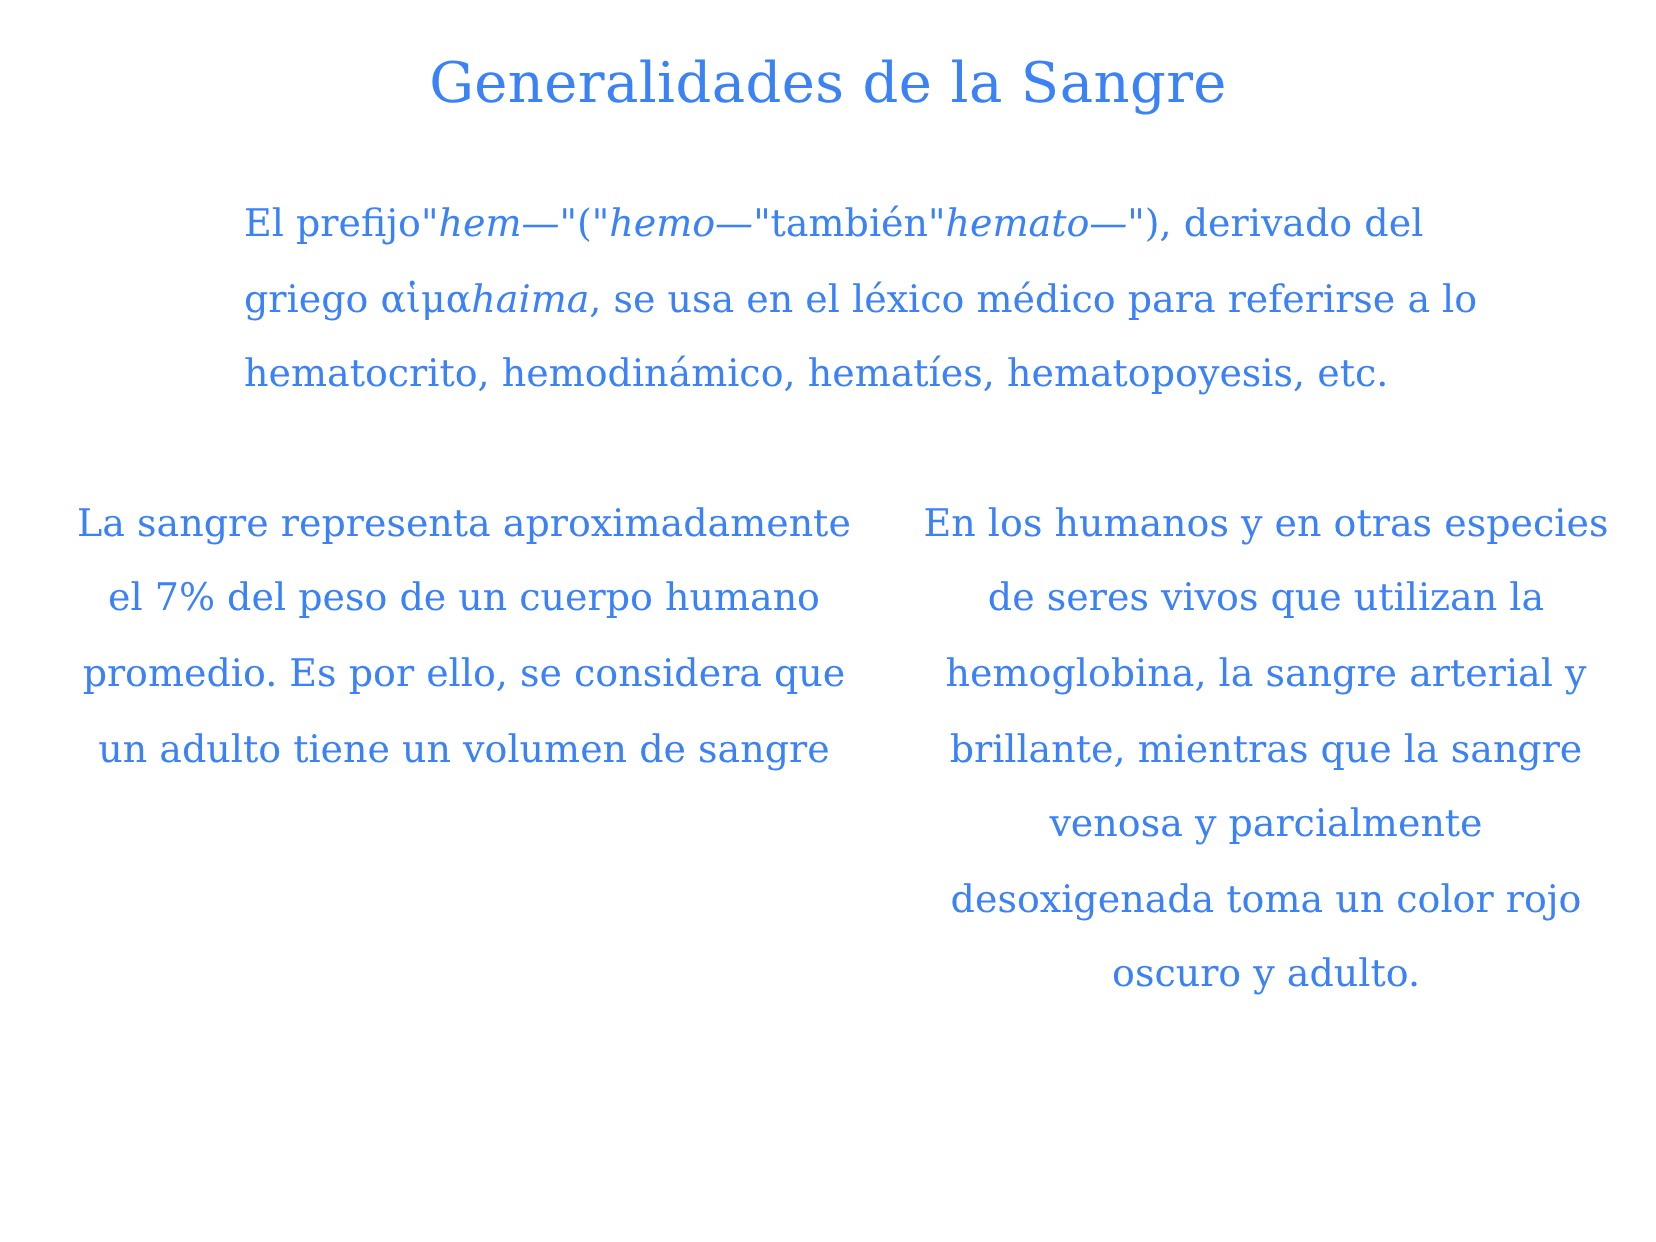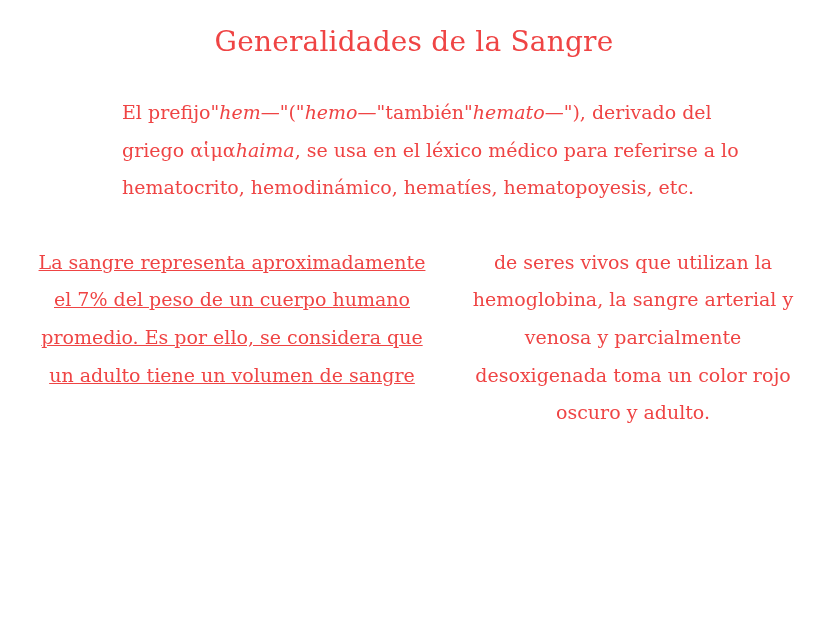--- a/index.html
+++ b/index.html
@@ -7,21 +7,21 @@
     padding: 0;
     background: #ffffff;
   }
   .slide {
     position: relative;
     width: 828px;
     height: 621px;
     background: #ffffff;
     overflow: hidden;
     font-family: "DejaVu Serif", "Liberation Serif", serif;
-    color: #ef4444;
+    color: #3b82f6;
   }
   .slide-title {
     margin: 0;
     padding-top: 24px;
     text-align: center;
     font-size: 28px;
     line-height: 36px;
     font-weight: normal;
     letter-spacing: 0.2px;
   }
@@ -44,21 +44,20 @@
   }
   .col {
     text-align: center;
   }
   .col .line {
     white-space: nowrap;
   }
   .col-left {
     width: 410px;
     margin-left: 27px;
-    text-decoration: underline;
   }
   .col-right {
     width: 360px;
     margin-left: 16px;
   }
 </style>
 </head>
 <body>
 
 <div class="slide">
@@ -80,22 +79,24 @@
   <div class="columns">
 
     <div class="col col-left">
       <div class="line">La sangre representa aproximadamente</div>
       <div class="line">el 7% del peso de un cuerpo humano</div>
       <div class="line">promedio. Es por ello, se considera que</div>
       <div class="line">un adulto tiene un volumen de sangre</div>
     </div>
 
     <div class="col col-right">
+      <div class="line">En los humanos y en otras especies</div>
       <div class="line">de seres vivos que utilizan la</div>
       <div class="line">hemoglobina, la sangre arterial y</div>
+      <div class="line">brillante, mientras que la sangre</div>
       <div class="line">venosa y parcialmente</div>
       <div class="line">desoxigenada toma un color rojo</div>
       <div class="line">oscuro y adulto.</div>
     </div>
 
   </div>
 
 </div>
 
 </body></html>

